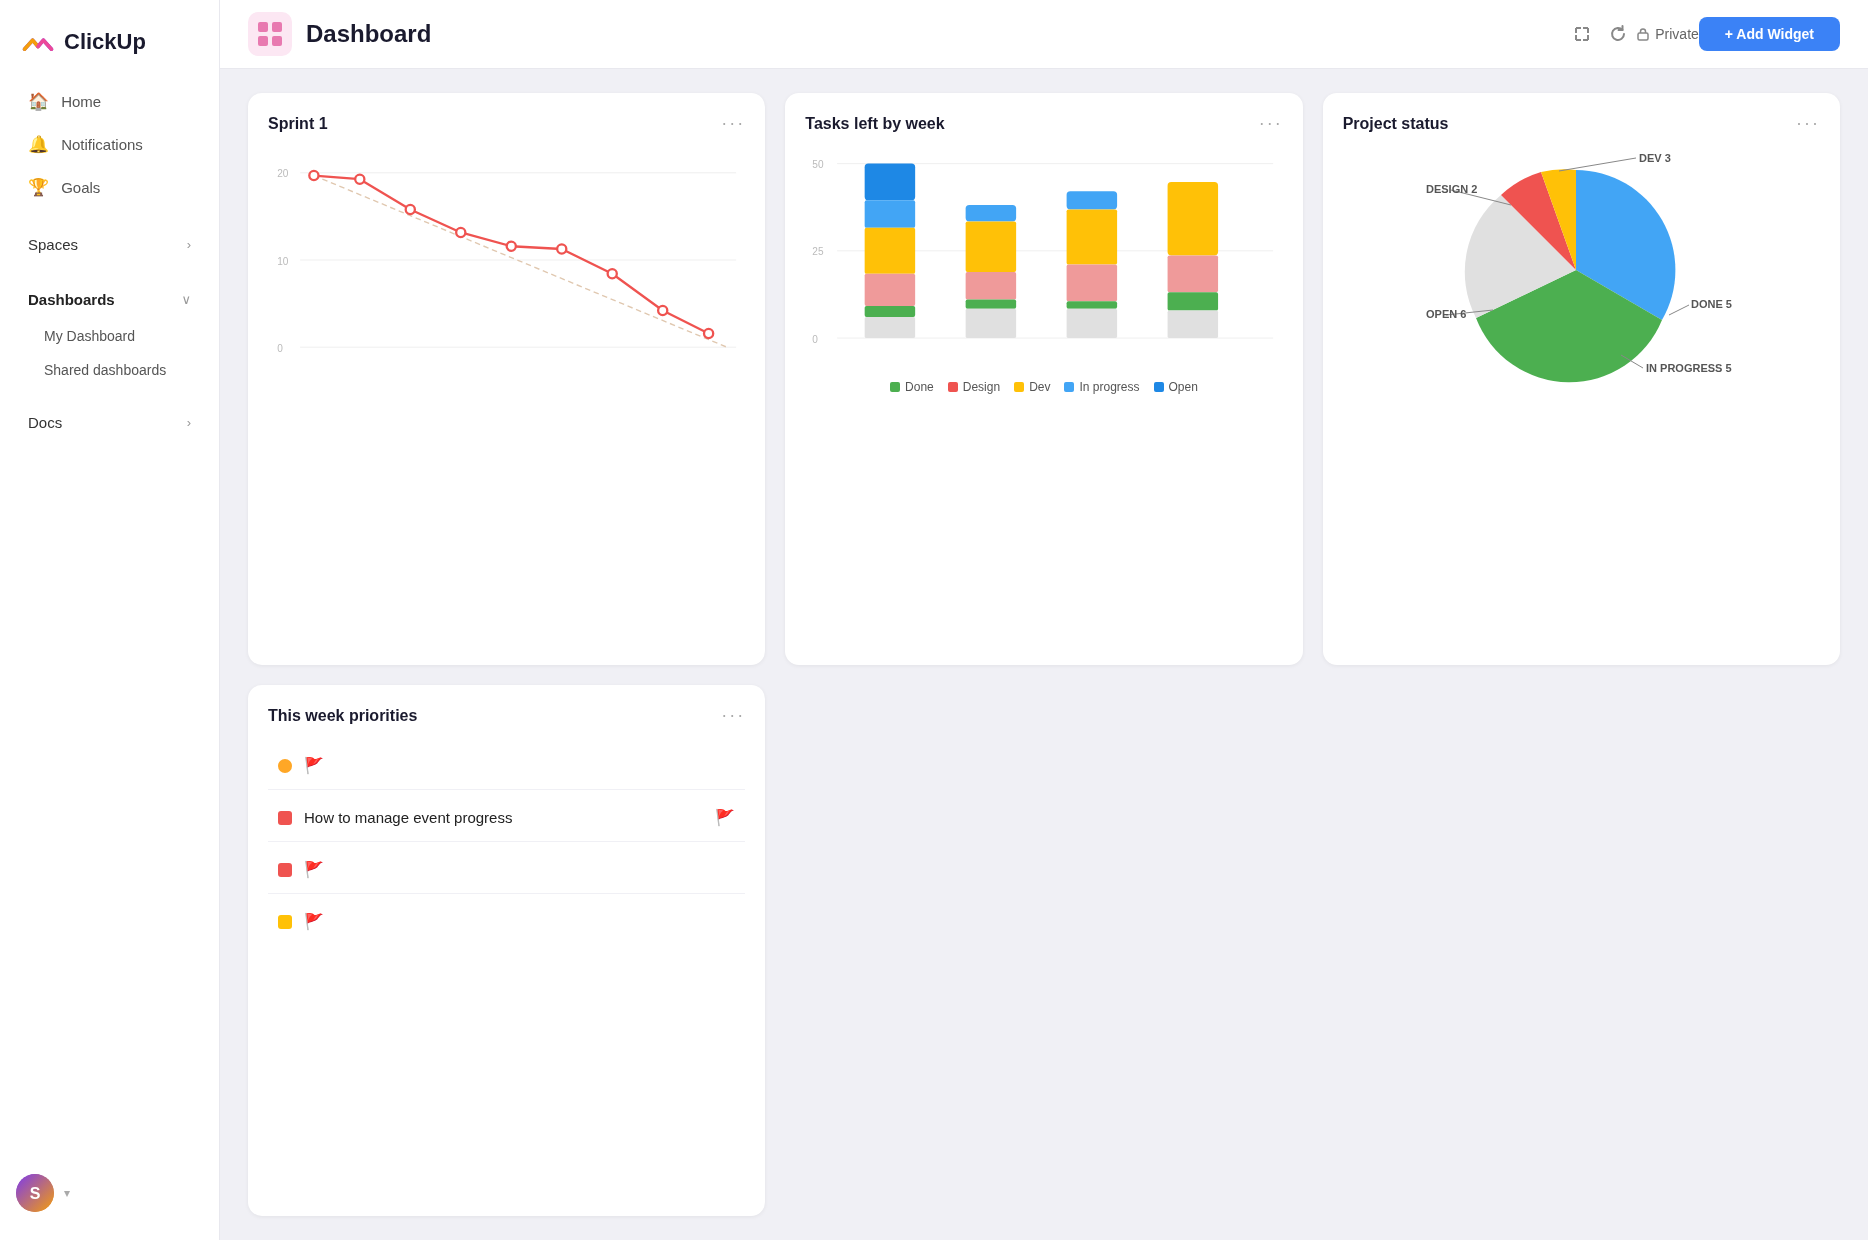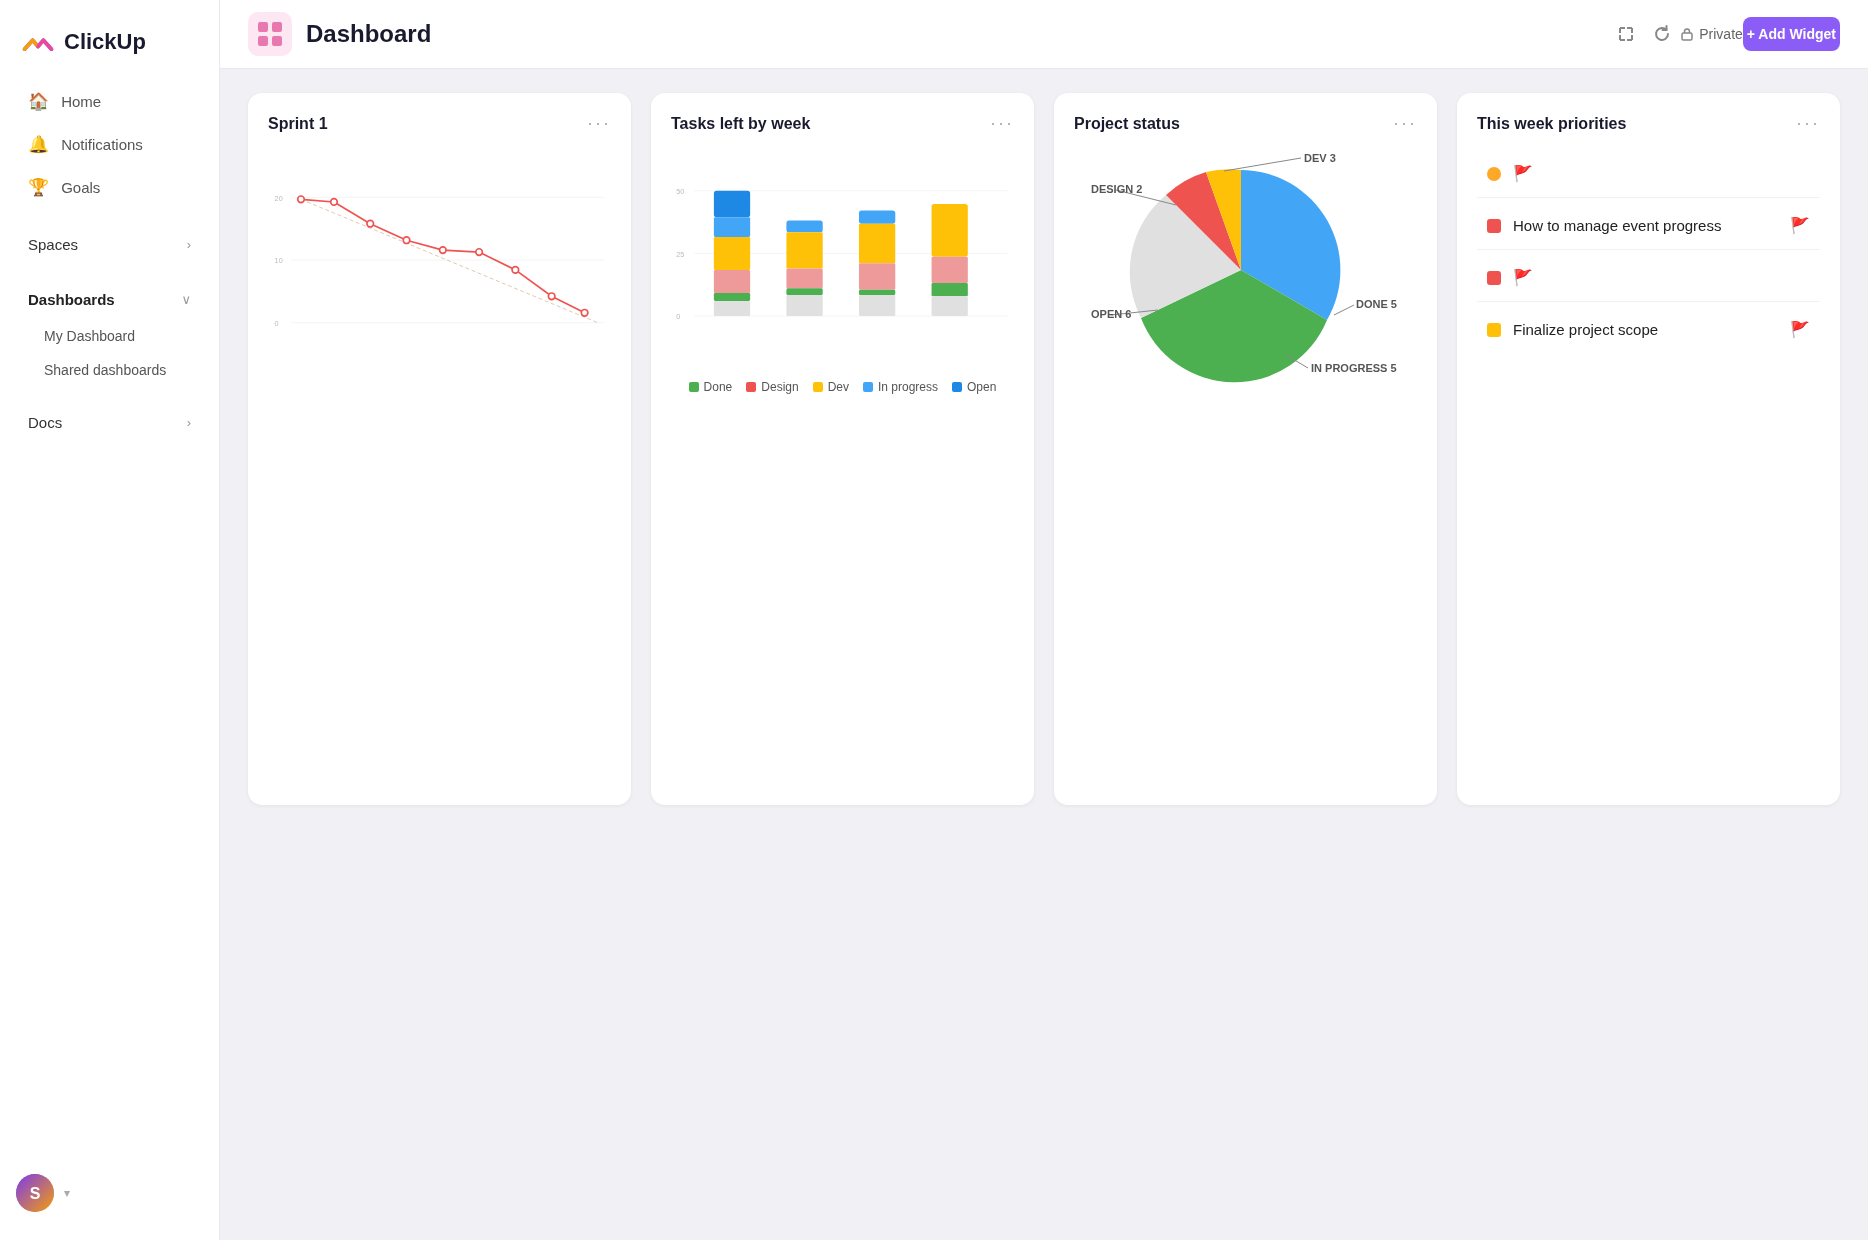--- a/index.html
+++ b/index.html
@@ -139,37 +139,37 @@
     }
     .private-badge {
       display: flex;
       align-items: center;
       gap: 5px;
       color: #666;
       font-size: 14px;
       cursor: pointer;
     }
     .add-widget-btn {
-      background: #8b5cf6;
+      background: #3b82f6;
       color: #fff;
       border: none;
       border-radius: 8px;
-      padding: 9px 4px;
+      padding: 9px 26px;
       font-size: 14px;
       font-weight: 600;
       cursor: pointer;
     }
 
     
     .dashboard-grid {
       flex: 1;
       overflow-y: auto;
       padding: 24px 28px;
       display: grid;
-      grid-template-columns: 1fr 1fr 1fr 1fr;
+      grid-template-columns: 1fr 1fr 1fr;
       grid-template-rows: auto auto;
       gap: 20px;
     }
 
     .widget-card {
       background: #fff;
       border-radius: 14px;
       padding: 20px;
       box-shadow: 0 1px 4px rgba(0,0,0,0.06);
     }
@@ -533,20 +533,19 @@
           <div class="priority-dot" style="background:#ef5350; border-radius:3px;"></div>
           <span class="priority-text">How to manage event progress</span>
           <span class="priority-flag" style="color:#ef5350;">🚩</span>
         </div>
         <div class="priority-item">
           <div class="priority-dot" style="background:#ef5350; border-radius:3px;"></div>
           <span class="priority-flag" style="color:#ffc107;">🚩</span>
         </div>
         <div class="priority-item">
           <div class="priority-dot" style="background:#ffc107; border-radius:3px;"></div>
-          <span class="priority-text">Finalize project scope</span>
           <span class="priority-flag" style="color:#4caf50;">🚩</span>
         </div>
       </div>
     </div>
 
   </div>
 </div>
 
 </body></html>

